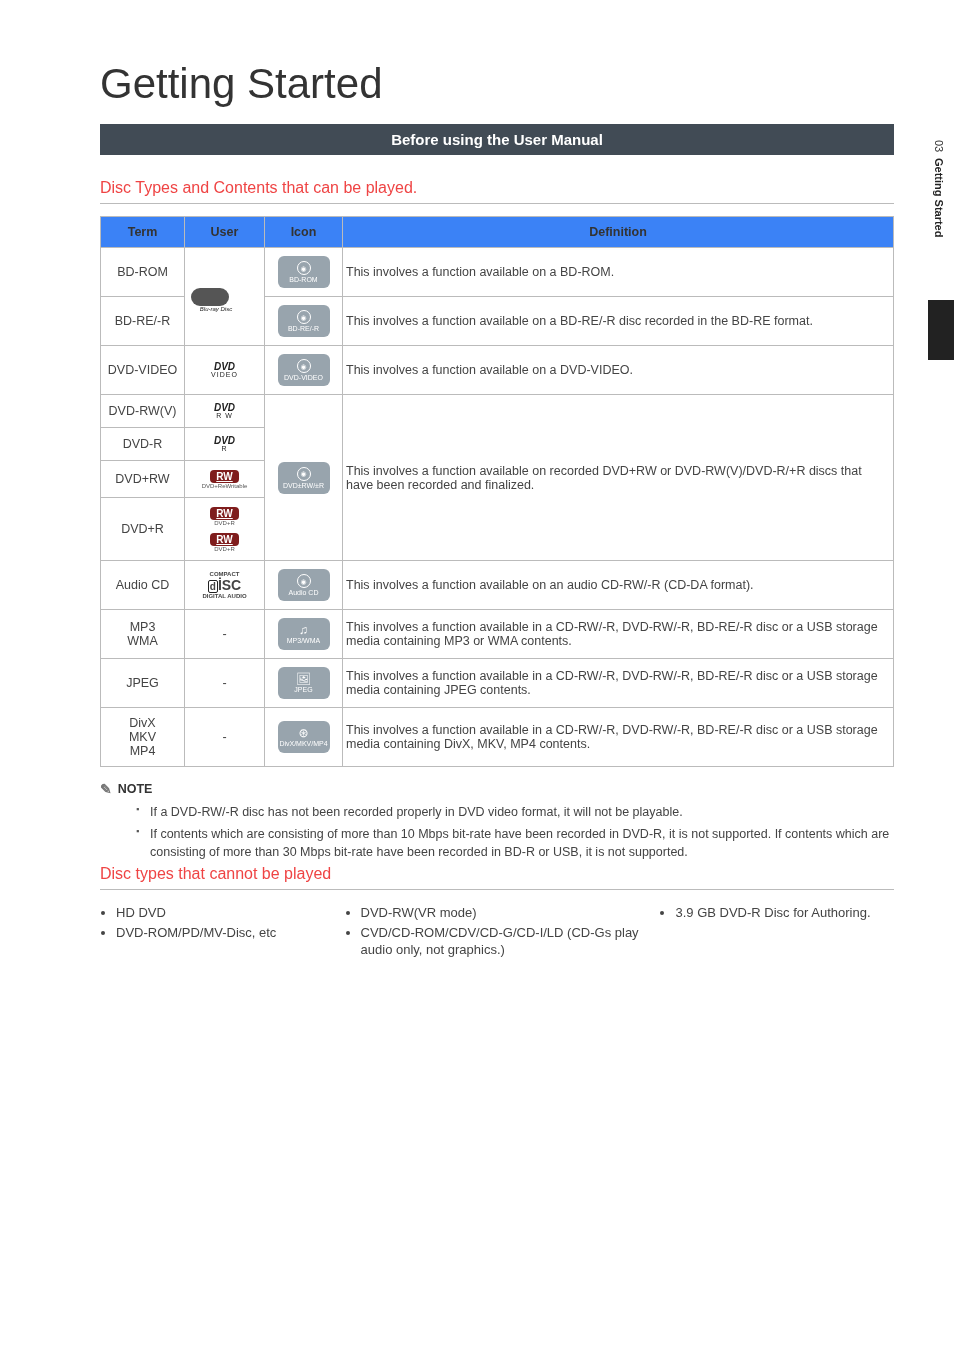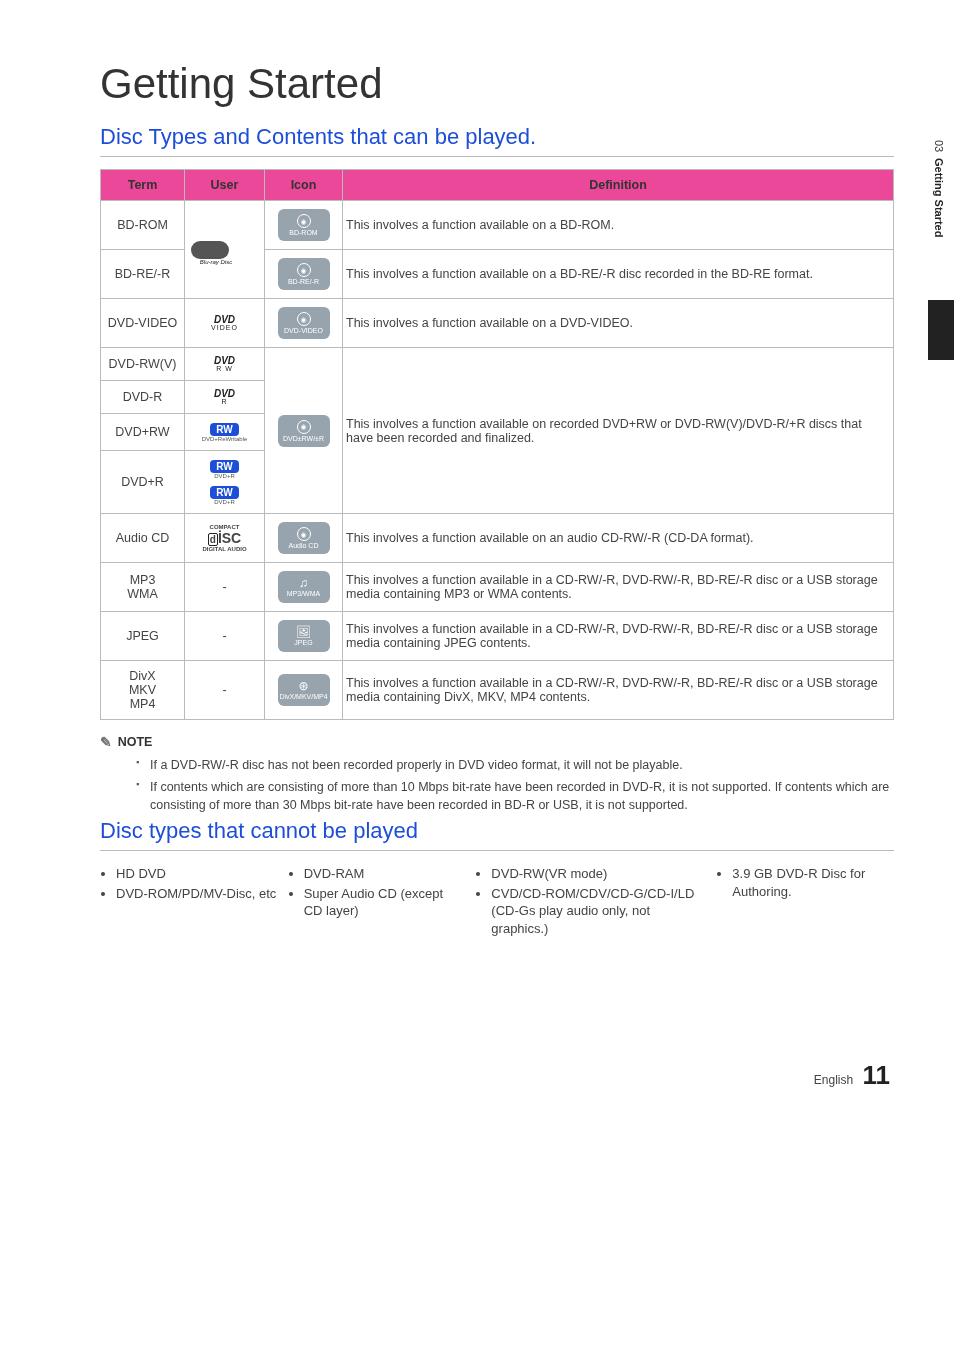--- a/index.html
+++ b/index.html
@@ -53,44 +53,44 @@
   .section-bar {
     background: #414b55;
     color: #fff;
     text-align: center;
     font-weight: bold;
     padding: 7px 0;
     font-size: 15px;
     margin-bottom: 24px;
   }
   h2.sub-heading {
-    font-size: 22px;
+    font-size: 16px;
     font-weight: 400;
     margin: 0 0 6px 0;
-    color: #1d4ed8;
+    color: #ef4444;
   }
   .rule {
     border: none;
     border-top: 1px solid #bbb;
     margin: 4px 0 12px 0;
   }
   table.disc-table {
     border-collapse: collapse;
     width: 100%;
     font-size: 12.5px;
     color:#444;
   }
   table.disc-table th, table.disc-table td {
     border: 1px solid #bbb;
     padding: 8px 6px;
     text-align: center;
     vertical-align: middle;
   }
   table.disc-table th {
-    background: #ec4899;
+    background: #3b82f6;
     font-weight: bold;
     color:#333;
   }
   table.disc-table td.def {
     text-align: left;
     padding-left: 3px;
   }
   .col-term { width: 84px; }
   .col-logo { width: 80px; }
   .col-icon { width: 78px; }
@@ -119,22 +119,22 @@
   }
   .logo-stack { display:flex; flex-direction:column; align-items:center; gap:6px; }
   .logo-txt { font-weight:bold; font-style:italic; font-size:10px; color:#222; line-height:0.9;}
   .logo-sub { font-size:7px; letter-spacing:1px; color:#222; }
   .logo-bd {
     width:38px;height:18px;border-radius:9px 9px 9px 9px;
     background:#555;position:relative;
   }
   .logo-bd::after{content:"Blu-ray Disc";position:absolute;left:-5px;top:18px;font-size:6px;color:#222;font-style:italic;width:60px;}
   .logo-rw {
-    display:inline-block;background:#1d4ed8;color:#fff;border-radius:4px;
-    padding:1px 6px;font-size:10px;font-weight:bold;
+    display:inline-block;background:#7f1d1d;color:#fff;border-radius:4px;
+    padding:1px 6px;font-size:10px;font-weight:bold;text-decoration:underline;
   }
   .logo-rw-sub{font-size:6px;color:#555;}
   .logo-cd { font-size:10px; font-weight:bold; letter-spacing:0;}
   .logo-cd .d { display:inline-block; border:1.5px solid #222;border-radius:2px;padding:0 1px;font-size:10px;}
 
   .note-block { margin-top: 14px; font-size: 12.5px; color:#444;}
   .note-head { display:flex; align-items:center; gap:6px; font-weight:bold; margin-bottom:6px; color:#333;}
   .note-head .pen { font-size:14px; color:#777; }
   ul.note-list { margin:0 0 0 36px; padding:0; list-style:none; }
   ul.note-list li { position:relative; padding-left:14px; margin:4px 0; line-height:1.45; }
@@ -160,20 +160,21 @@
 <div class="page">
 
   <div class="side-tab">
     <span class="chapter-num">03</span>
     <span class="chapter-name">Getting Started</span>
   </div>
   <div class="side-tab-bar"></div>
 
   <h1 class="page-title">Getting Started</h1>
 
+  <div class="section-bar">Before using the User Manual</div>
 
   <h2 class="sub-heading">Disc Types and Contents that can be played.</h2>
   <hr class="rule">
 
   <table class="disc-table">
     <thead>
       <tr>
         <th class="col-term">Term</th>
         <th class="col-logo">User</th>
         <th class="col-icon">Icon</th>
@@ -340,40 +341,30 @@
   </div>
 
   <div class="cannot-section">
     <h2 class="sub-heading">Disc types that cannot be played</h2>
     <hr class="rule">
     <div class="cannot-cols">
       <div class="col">
           <ul>
         <li>HD DVD</li>
         <li>DVD-ROM/PD/MV-Disc, etc</li>
-      </ul>
-        </div>
-      <div class="col">
-          <ul>
-        <li>DVD-RAM</li>
-        <li>Super Audio CD (except CD layer)</li>
       </ul>
         </div>
       <div class="col" style="flex:1.3">
           <ul>
         <li>DVD-RW(VR mode)</li>
         <li>CVD/CD-ROM/CDV/CD-G/CD-I/LD (CD-Gs play audio only, not graphics.)</li>
       </ul>
         </div>
       <div class="col">
           <ul>
         <li>3.9 GB DVD-R Disc for Authoring.</li>
       </ul>
         </div>
     </div>
   </div>
 
-  <div class="footer">
-    <span>English</span>
-    <span class="pg">11</span>
-  </div>
 
 </div>
 
 </body></html>

